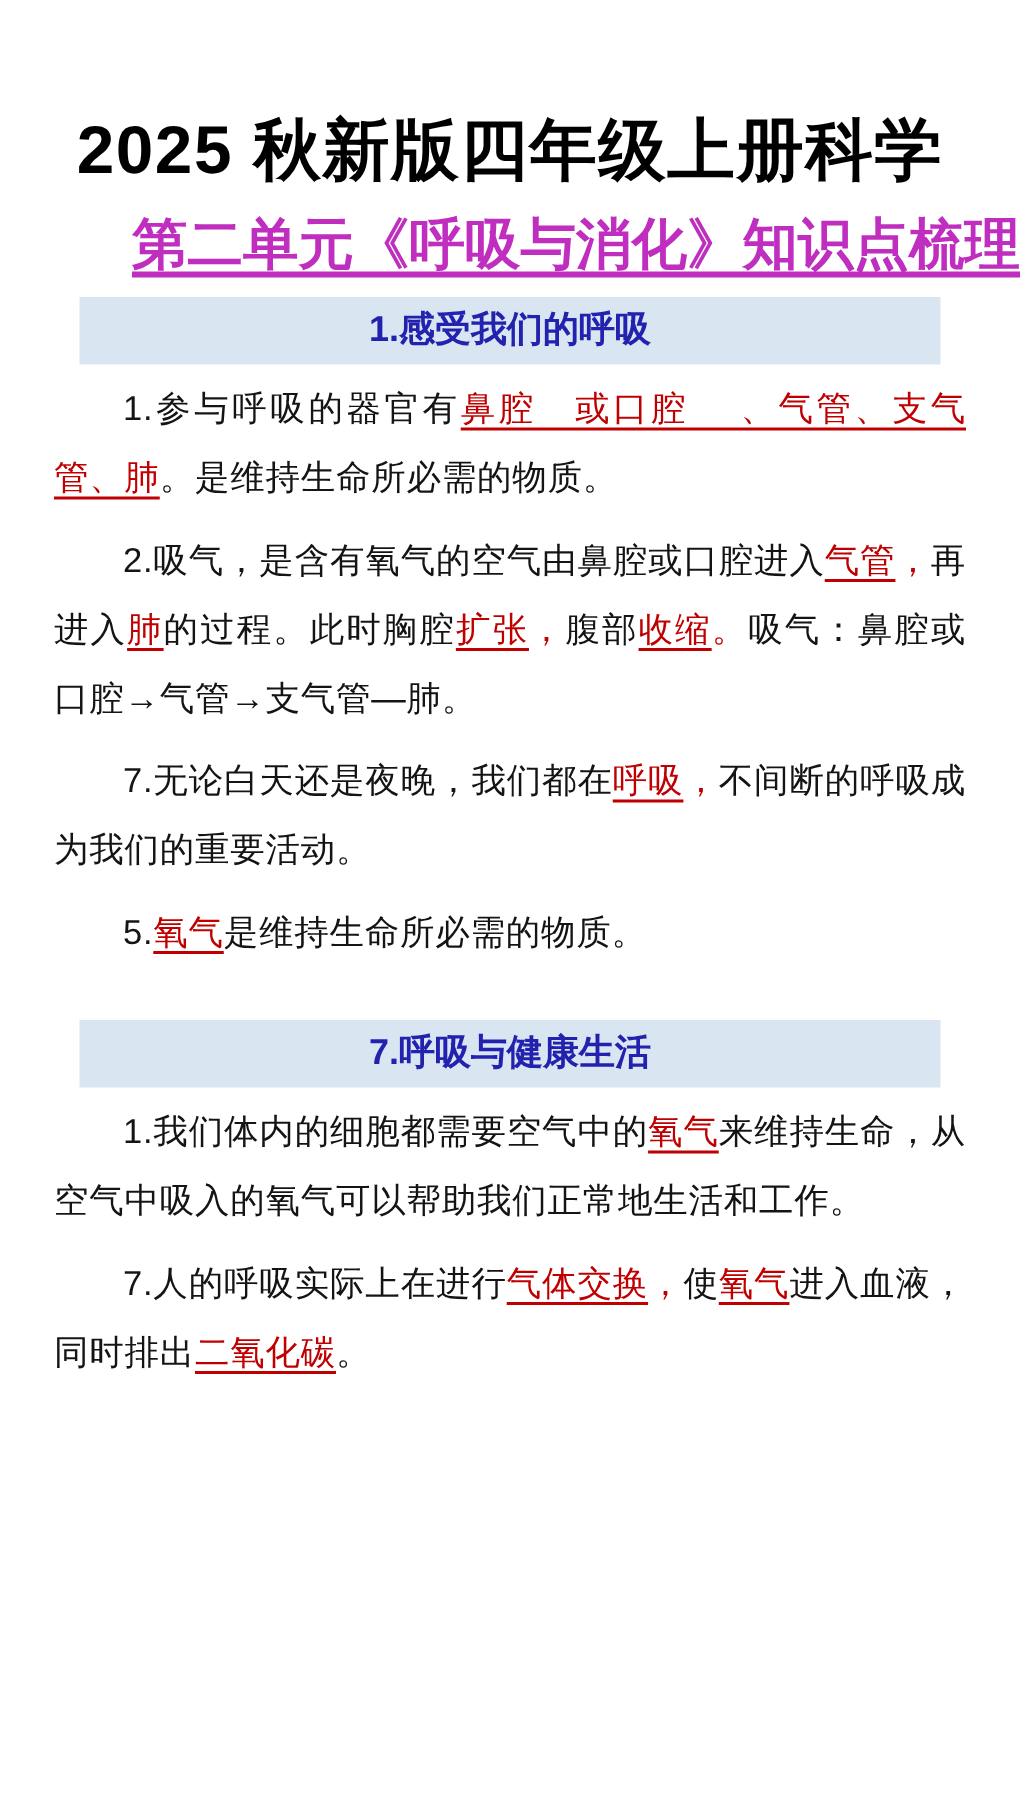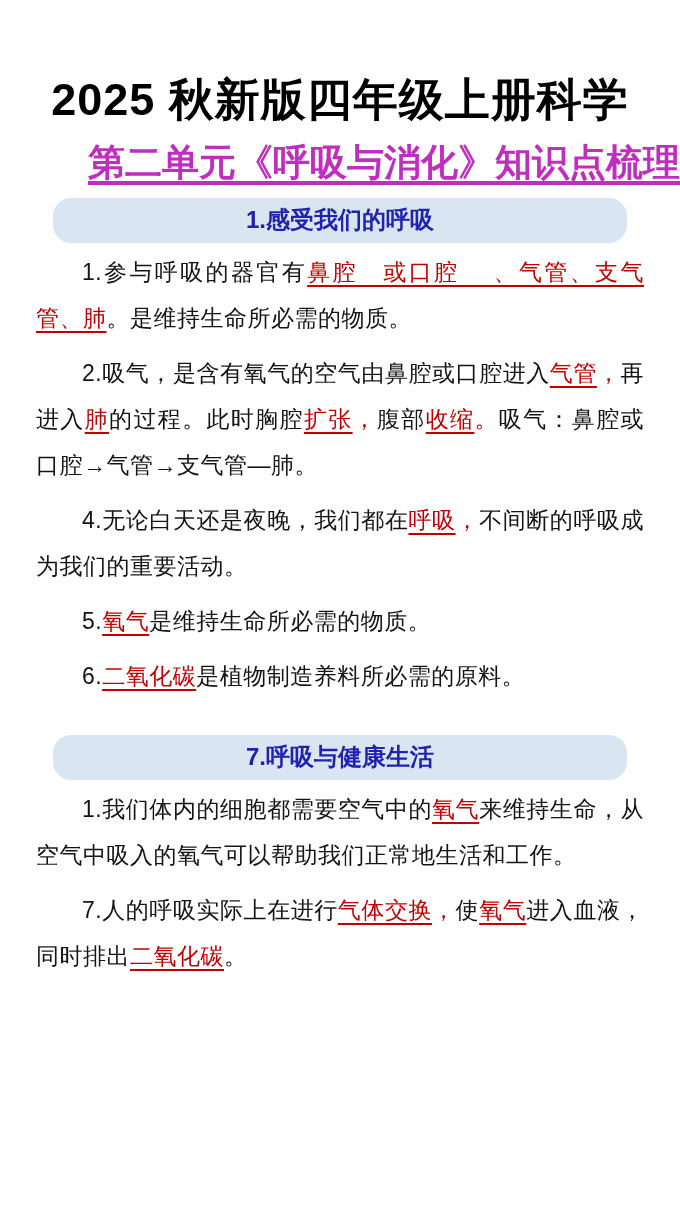--- a/index.html
+++ b/index.html
@@ -38,21 +38,20 @@
   }
   .section-header {
     margin: 0 53px 6px 53px;
     background: var(--section-bg, #D9E6F2);
     color: var(--section-text, #2222AE);
     font-size: 24px;
     font-weight: bold;
     text-align: center;
     padding: 8px 0;
     line-height: 1.2;
-    border-radius: 18px;
   }
   .section-gap {
     margin-top: 36px;
   }
   .para {
     font-size: 23px;
     line-height: 46px;
     color: var(--body-text, #141414);
     margin: 0 0 9px 0;
     padding: 0 36px;
@@ -73,20 +72,19 @@
 </head>
 <body>
 
 <div class="page">
   <h1 class="title">2025 秋新版四年级上册科学</h1>
   <h2 class="subtitle">第二单元《呼吸与消化》知识点梳理</h2>
   <div id="sections-root">
       <div class="section-header">1.感受我们的呼吸</div>
       <p class="para"><span class="text-run">1.参与呼吸的器官有</span><span class="term-underline">鼻腔　或口腔　 、气管、支气管、肺</span><span class="text-run">。是维持生命所必需的物质。</span></p>
       <p class="para"><span class="text-run">2.吸气，是含有氧气的空气由鼻腔或口腔进入</span><span class="term-underline">气管</span><span class="term-red">，</span><span class="text-run">再进入</span><span class="term-underline">肺</span><span class="text-run">的过程。此时胸腔</span><span class="term-underline">扩张</span><span class="term-red">，</span><span class="text-run">腹部</span><span class="term-underline">收缩</span><span class="term-red">。</span><span class="text-run">吸气：鼻腔或口腔→气管→支气管—肺。</span></p>
-      <p class="para"><span class="text-run">4.无论白天还是夜晚，我们都在</span><span class="term-underline">呼吸</span><span class="term-red">，</span><span class="text-run">不间断的呼吸成为我们的重要活动。</span></p>
+      <p class="para"><span class="text-run">7.无论白天还是夜晚，我们都在</span><span class="term-underline">呼吸</span><span class="term-red">，</span><span class="text-run">不间断的呼吸成为我们的重要活动。</span></p>
       <p class="para"><span class="text-run">5.</span><span class="term-underline">氧气</span><span class="text-run">是维持生命所必需的物质。</span></p>
-      <p class="para"><span class="text-run">6.</span><span class="term-underline">二氧化碳</span><span class="text-run">是植物制造养料所必需的原料。</span></p>
       <div class="section-header section-gap">7.呼吸与健康生活</div>
       <p class="para"><span class="text-run">1.我们体内的细胞都需要空气中的</span><span class="term-underline">氧气</span><span class="text-run">来维持生命，从空气中吸入的氧气可以帮助我们正常地生活和工作。</span></p>
       <p class="para"><span class="text-run">7.人的呼吸实际上在进行</span><span class="term-underline">气体交换</span><span class="term-red">，</span><span class="text-run">使</span><span class="term-underline">氧气</span><span class="text-run">进入血液，同时排出</span><span class="term-underline">二氧化碳</span><span class="text-run">。</span></p>
     </div>
 </div>
 
 </body></html>

